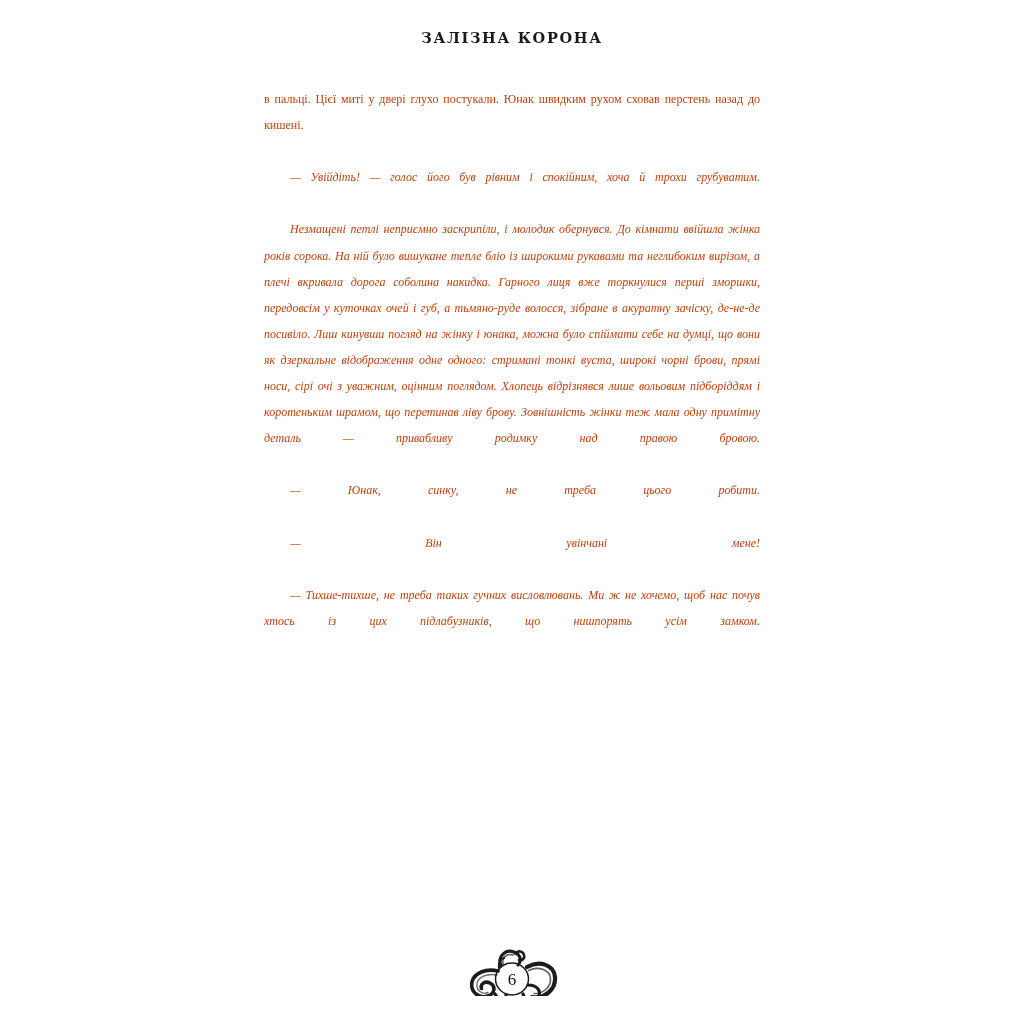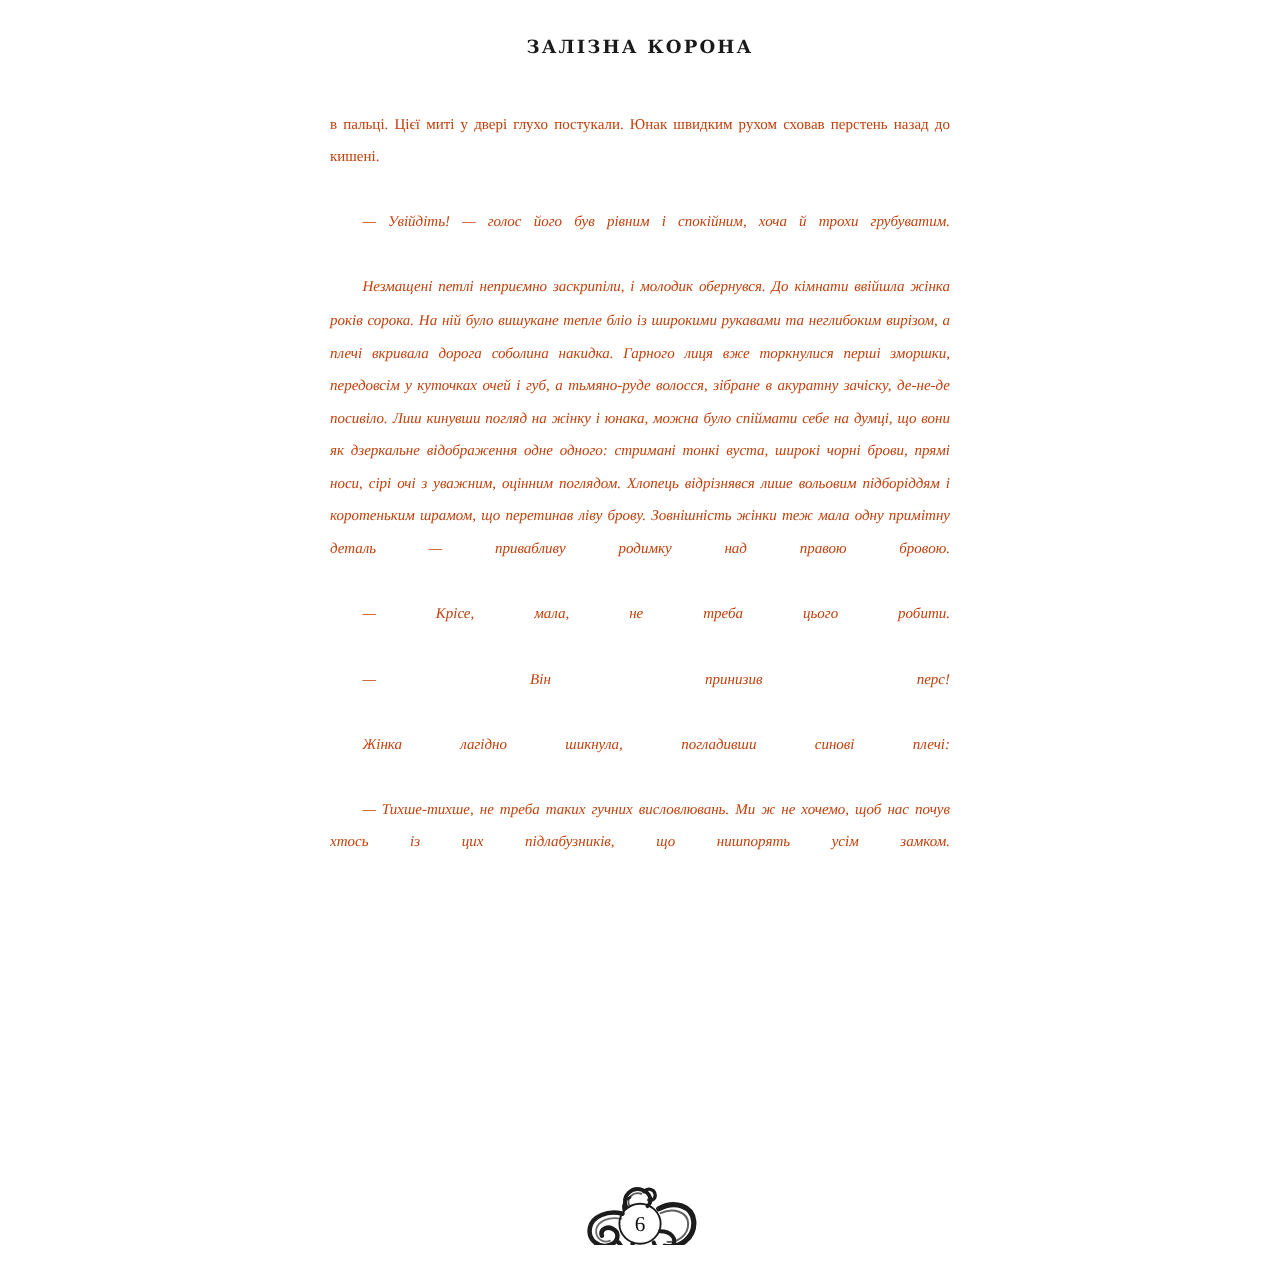--- a/index.html
+++ b/index.html
@@ -118,23 +118,22 @@
 <body>
 
 <div class="page">
 
   <div class="running-head">ЗАЛІЗНА КОРОНА</div>
 
   <div class="text-column">
       <p class="para flush">в пальці. Цієї миті у двері глухо постукали. Юнак швид­ким рухом сховав перстень назад до кишені.</p>
       <p class="para indent">— Увійдіть! — голос його був рівним і спокійним, хоча й трохи грубуватим.</p>
       <p class="para indent">Незмащені петлі неприємно заскрипіли, і молодик обернувся. До кімнати ввійшла жінка років сорока. На ній було вишукане тепле бліо із широкими рукавами та неглибоким вирізом, а плечі вкривала дорога соболина накидка. Гарного лиця вже торкнулися перші зморшки, передовсім у куточках очей і губ, а тьмяно-руде волосся, зібране в акуратну зачіску, де-не-де посивіло. Лиш ки­нувши погляд на жінку і юнака, можна було спіймати себе на думці, що вони як дзеркальне відображення одне одного: стримані тонкі вуста, широкі чорні брови, прямі носи, сірі очі з уважним, оцінним поглядом. Хлопець відрізнявся лише вольовим підборіддям і коротеньким шрамом, що перетинав ліву брову. Зовнішність жінки теж мала одну примітну деталь — привабливу родимку над правою бровою.</p>
-      <p class="para indent">— Крісе, мала, не треба цього робити.</p>
-      <p class="para indent">— Він принизив перс!</p>
-      <p class="para indent">Жінка лагідно шикнула, погладивши синові плечі:</p>
+      <p class="para indent">— Юнак, синку, не треба цього робити.</p>
+      <p class="para indent">— Він увінчані мене!</p>
       <p class="para indent">— Тихше-тихше, не треба таких гучних висловлювань. Ми ж не хочемо, щоб нас почув хтось із цих підлабузни­ків, що нишпорять усім замком.</p>
     </div>
 
   <div class="folio">
     <div class="folio-wrap">
       <svg class="folio-ornament" viewBox="0 0 116 66" aria-hidden="true">
         <g fill="none" stroke="#1c1c1c" stroke-linecap="round" stroke-linejoin="round">
 
           <ellipse cx="58" cy="32" rx="16.5" ry="16" fill="#ffffff" stroke="#1c1c1c" stroke-width="1.5"></ellipse>
 

